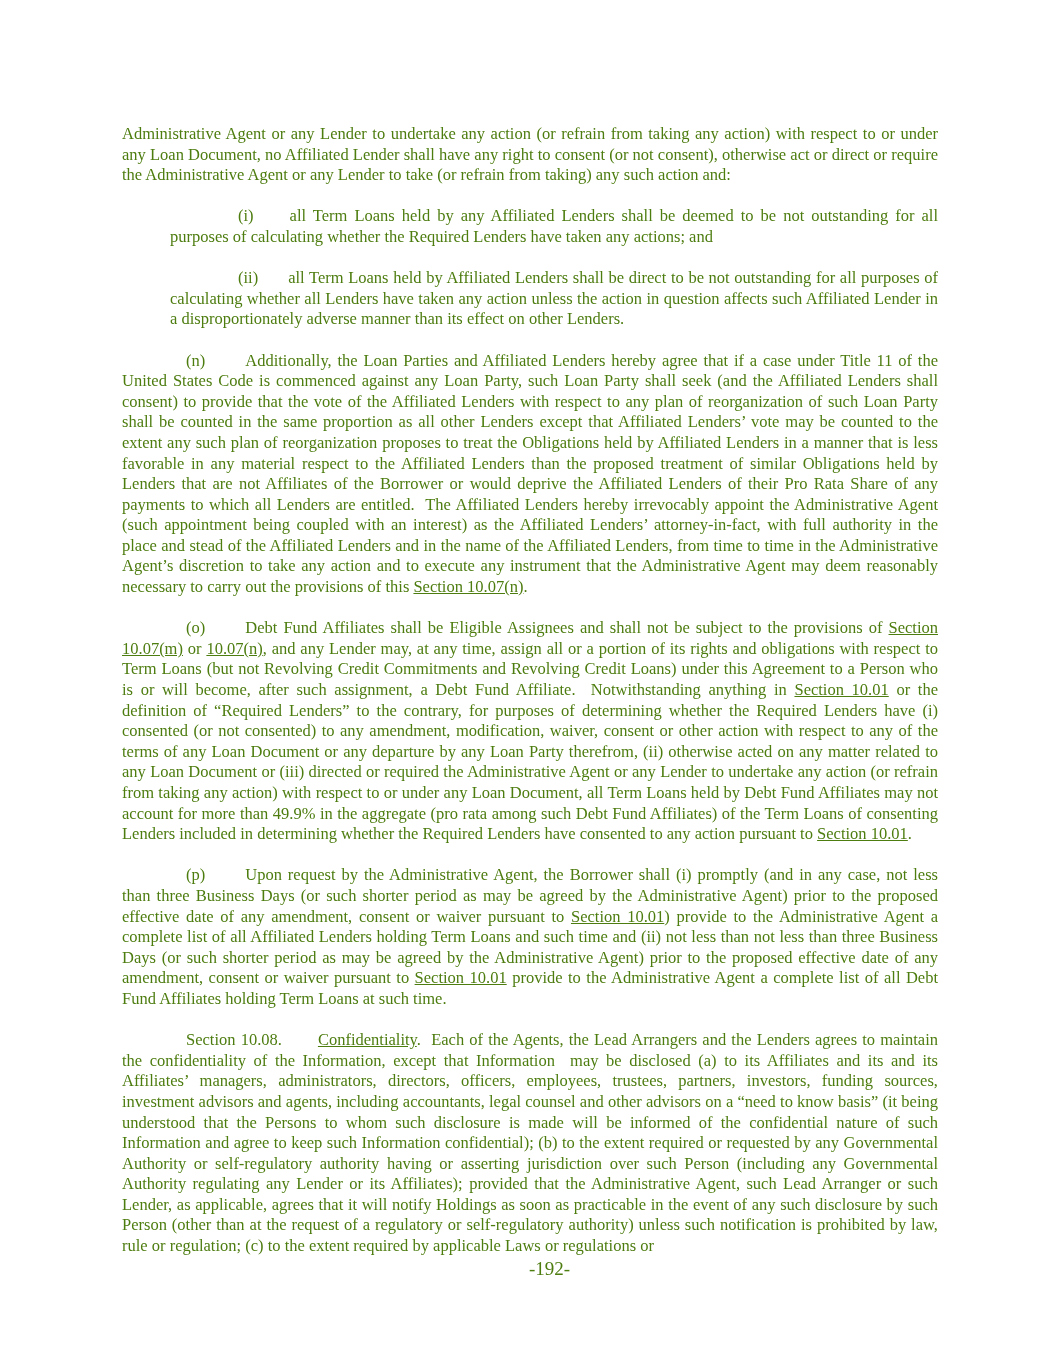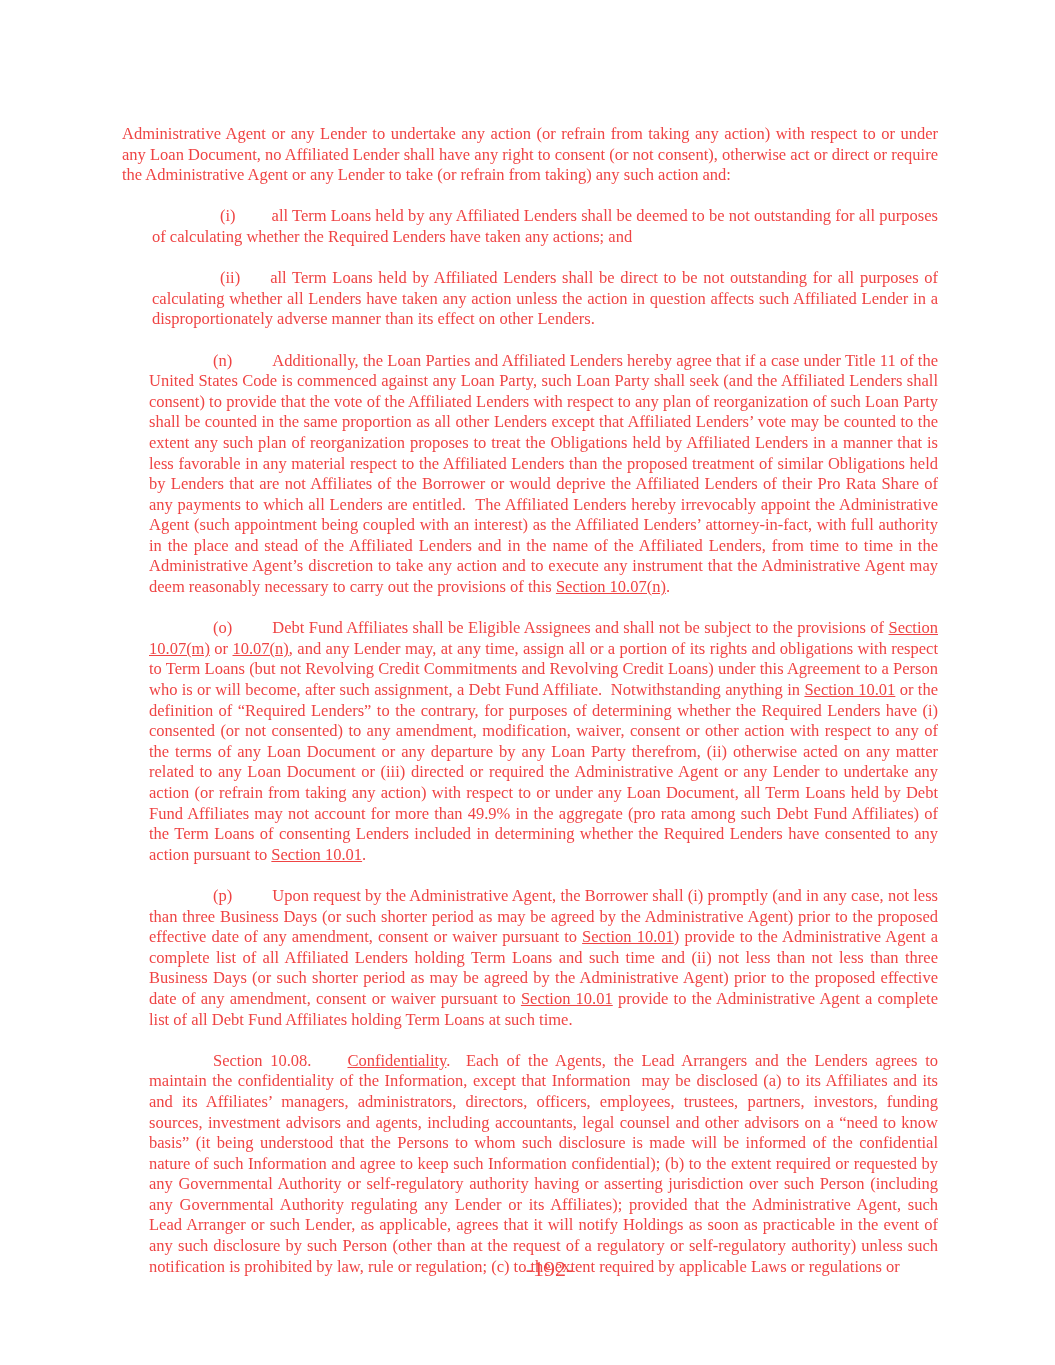--- a/index.html
+++ b/index.html
@@ -7,48 +7,48 @@
     padding: 0;
     background: #ffffff;
   }
   .page {
     position: relative;
     width: 1055px;
     height: 1365px;
     background: #ffffff;
     overflow: hidden;
     font-family: "Liberation Serif", "DejaVu Serif", serif;
-    color: #ef4444;
+    color: #4d7c0f;
   }
   .content {
     position: absolute;
     left: 122px;
     top: 124px;
     width: 816px;
     font-size: 16.5px;
     line-height: 20.6px;
     text-align: justify;
   }
   .para { text-align: justify; }
   .para + .para { margin-top: 20.6px; }
-  .indent { text-indent: 64px; margin-left: 27px; }
+  .indent { text-indent: 64px; }
   .listitem {
-    margin-left: 30px;
+    margin-left: 48px;
     text-indent: 68px;
   }
   .tab { display: inline-block; }
   .u { text-decoration: underline; }
   .i { }
   .footer {
     position: absolute;
     left: 0;
     right: 0;
     top: 1259px;
     text-align: center;
-    font-size: 22px;
+    font-size: 19px;
     line-height: 20.6px;
     padding-left: 44px;
   }
 </style>
 </head>
 <body>
 
 <div class="page">
   <div class="content">
     <div class="para"><span>Administrative Agent or any Lender to undertake any action (or refrain from taking any action) with respect to or under any Loan Document, no Affiliated Lender shall have any right to consent (or not consent), otherwise act or direct or require the Administrative Agent or any Lender to take (or refrain from taking) any such action and:</span></div>

